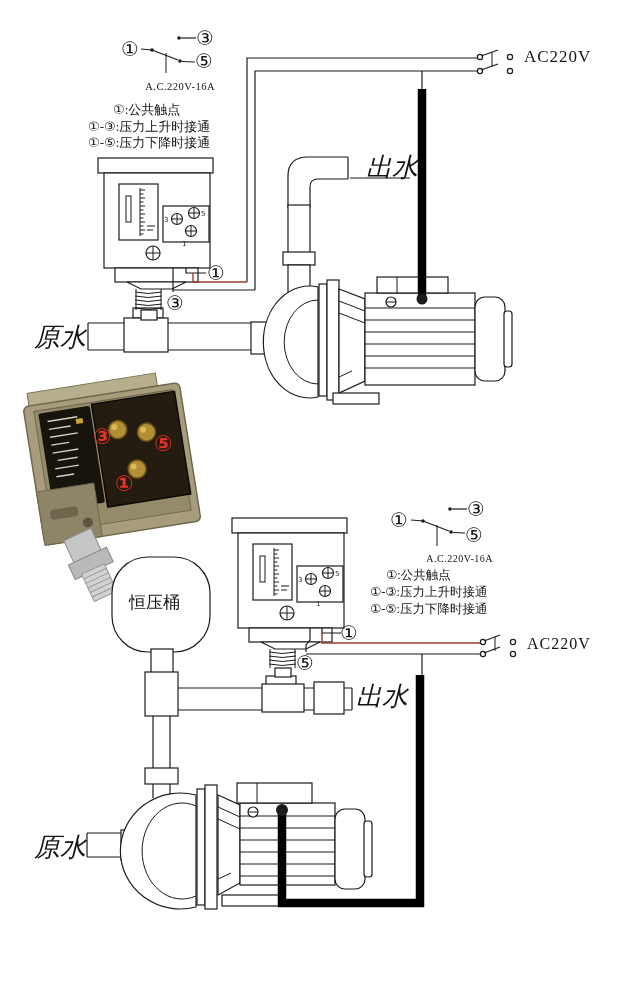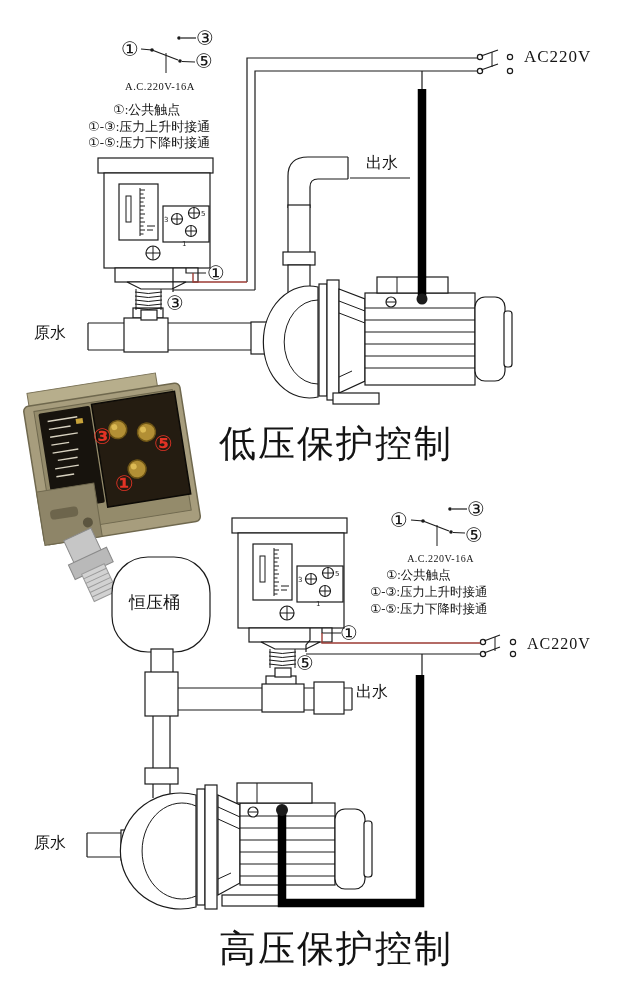--- a/index.html
+++ b/index.html
@@ -2,23 +2,23 @@
 <html><head>
 <meta charset="utf-8">
 <style>
   html,body{margin:0;padding:0;background:#ffffff;}
   #stage{position:relative;width:618px;height:1000px;background:#ffffff;overflow:hidden;
          font-family:"Liberation Serif","DejaVu Serif","DejaVu Sans",serif;color:#141414;}
   #lineart{position:absolute;left:0;top:0;}
   .lbl{position:absolute;white-space:nowrap;line-height:1.1;color:#141414;}
   .circ{font-family:"DejaVu Sans",sans-serif;}
   .red{color:#e23325;font-weight:bold;}
-  .center{text-align:center;}
+  .center{text-align:right;}
   .title{font-size:37px;letter-spacing:2px;}
-  .cjk-big{font-size:16px;}
+  .cjk-big{font-size:26px;font-style:italic;}
   .note{font-size:13px;}
   .note-sm{font-size:12.5px;}
   .rating{font-size:10.5px;letter-spacing:0.5px;}
   
   .ln{stroke:#1b1b1b;stroke-width:1.2;fill:none;}
   .lnt{stroke:#1b1b1b;stroke-width:1;fill:none;}
   .fw{fill:#ffffff;stroke:#1b1b1b;stroke-width:1.2;}
   .dot{fill:#1b1b1b;stroke:none;}
   .pole{fill:#ffffff;stroke:#1b1b1b;stroke-width:1.2;}
   .svgtxt{font:7px "DejaVu Sans",sans-serif;fill:#222;}
@@ -270,32 +270,30 @@
 <div class="lbl" style="left:524px;top:48px;font-size:17px;letter-spacing:1px;">AC220V</div>
 <div class="lbl cjk-big" style="left:366px;top:154px;">出水</div>
 <div class="lbl circ" style="left:207px;top:262px;font-size:20px;">①</div>
 <div class="lbl circ" style="left:166px;top:292px;font-size:20px;">③</div>
 <div class="lbl cjk-big" style="left:34px;top:324px;">原水</div>
 
 <div class="lbl circ red" style="left:93px;top:425px;font-size:22px;">③</div>
 <div class="lbl circ red" style="left:154px;top:432px;font-size:22px;">⑤</div>
 <div class="lbl circ red" style="left:115px;top:472px;font-size:22px;">①</div>
 
-<div class="lbl title" style="left:219px;top:424px;">低压保护控制</div>
 
 <div class="lbl circ" style="left:390px;top:509px;font-size:20px;">①</div>
 <div class="lbl circ" style="left:467px;top:498px;font-size:20px;">③</div>
 <div class="lbl circ" style="left:465px;top:524px;font-size:20px;">⑤</div>
 <div class="lbl rating center" style="left:388px;top:553px;width:105px;font-size:10px;">A.C.220V-16A</div>
 <div class="lbl note-sm" style="left:386px;top:569px;">①:公共触点</div>
 <div class="lbl note-sm" style="left:370px;top:586px;">①-③:压力上升时接通</div>
 <div class="lbl note-sm" style="left:370px;top:603px;">①-⑤:压力下降时接通</div>
 
 <div class="lbl" style="left:527px;top:635px;font-size:16px;letter-spacing:1px;">AC220V</div>
 <div class="lbl" style="left:129px;top:594px;font-size:17px;">恒压桶</div>
 <div class="lbl circ" style="left:340px;top:622px;font-size:20px;">①</div>
 <div class="lbl circ" style="left:296px;top:652px;font-size:20px;">⑤</div>
 <div class="lbl cjk-big" style="left:356px;top:683px;">出水</div>
 <div class="lbl cjk-big" style="left:34px;top:834px;">原水</div>
 
-<div class="lbl title" style="left:219px;top:929px;">高压保护控制</div>
 
 </div>
 
 </body></html>

